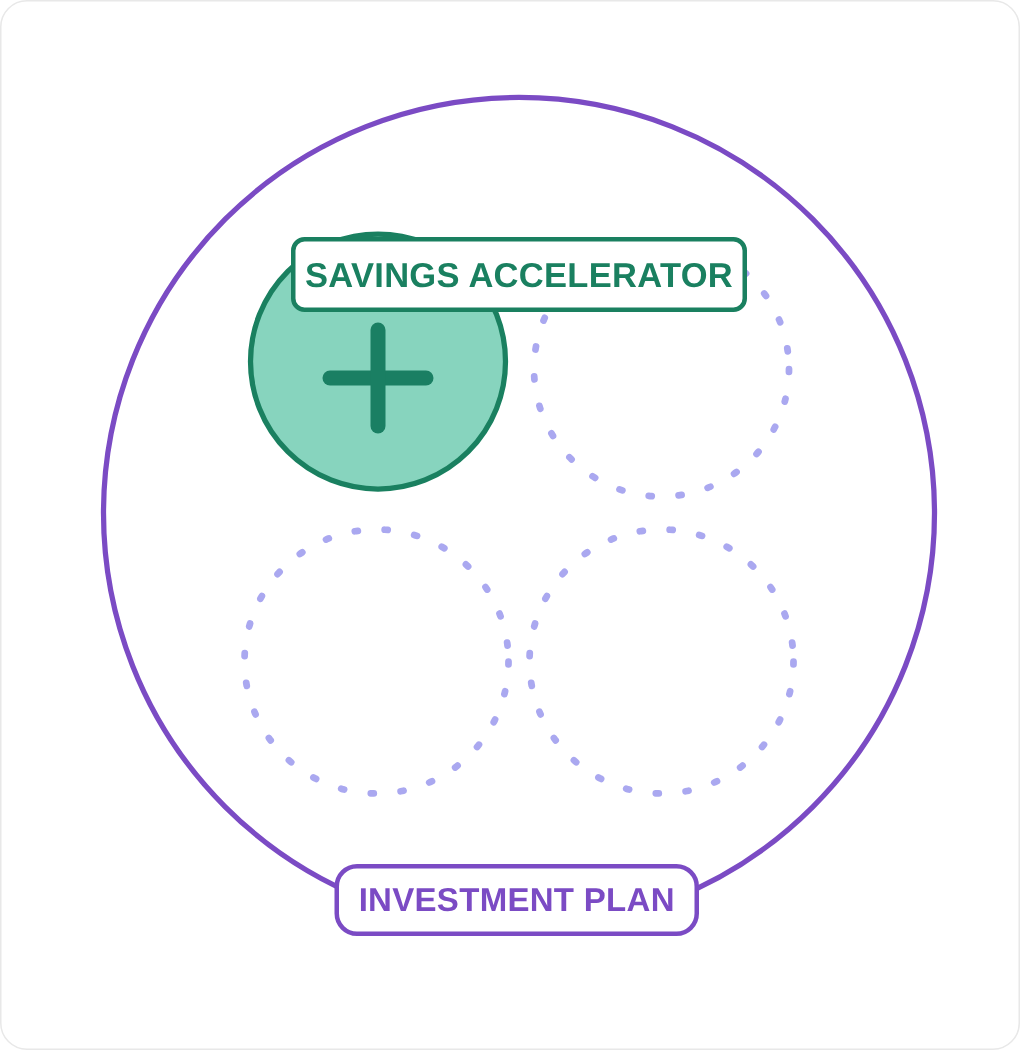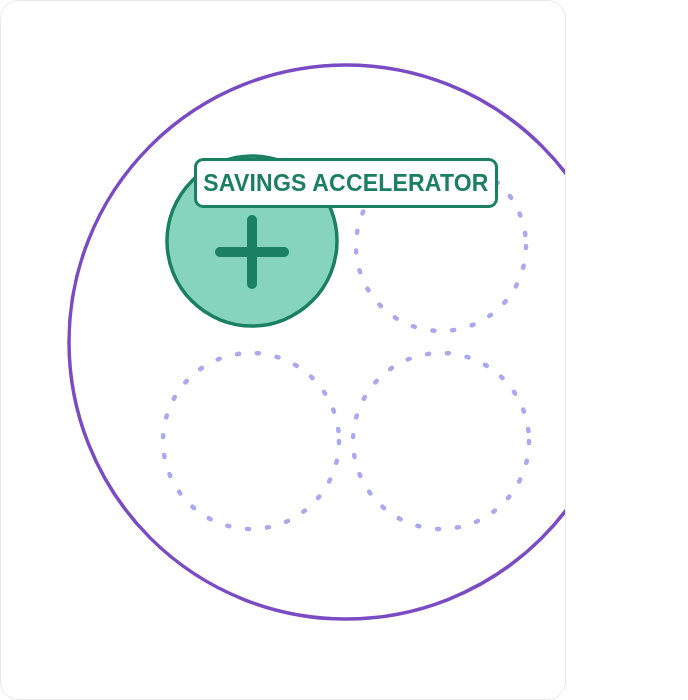--- a/index.html
+++ b/index.html
@@ -8,21 +8,21 @@
     background: #ffffff;
   }
   body {
     width: 688px;
     height: 700px;
     font-family: "Liberation Sans", sans-serif;
     overflow: hidden;
   }
   .page {
     position: relative;
-    width: 566px;
+    width: 680px;
     height: 700px;
     box-sizing: border-box;
     background: #ffffff;
     border: 1px solid #e8e8e8;
     border-radius: 18px;
     overflow: hidden;
   }
   .canvas {
     position: absolute;
     left: 0;
@@ -89,14 +89,17 @@
       <line x1="219" y1="251" x2="283" y2="251" stroke="#1a7f63" stroke-width="10" stroke-linecap="round"></line>
       <line x1="251" y1="219" x2="251" y2="283" stroke="#1a7f63" stroke-width="10" stroke-linecap="round"></line>
     </g>
 
   </svg>
 
   <div class="badge badge-savings">
     <span class="badge-label">SAVINGS ACCELERATOR</span>
   </div>
 
+  <div class="badge badge-investment">
+    <span class="badge-label">INVESTMENT PLAN</span>
+  </div>
 
 </div>
 
 </body></html>

